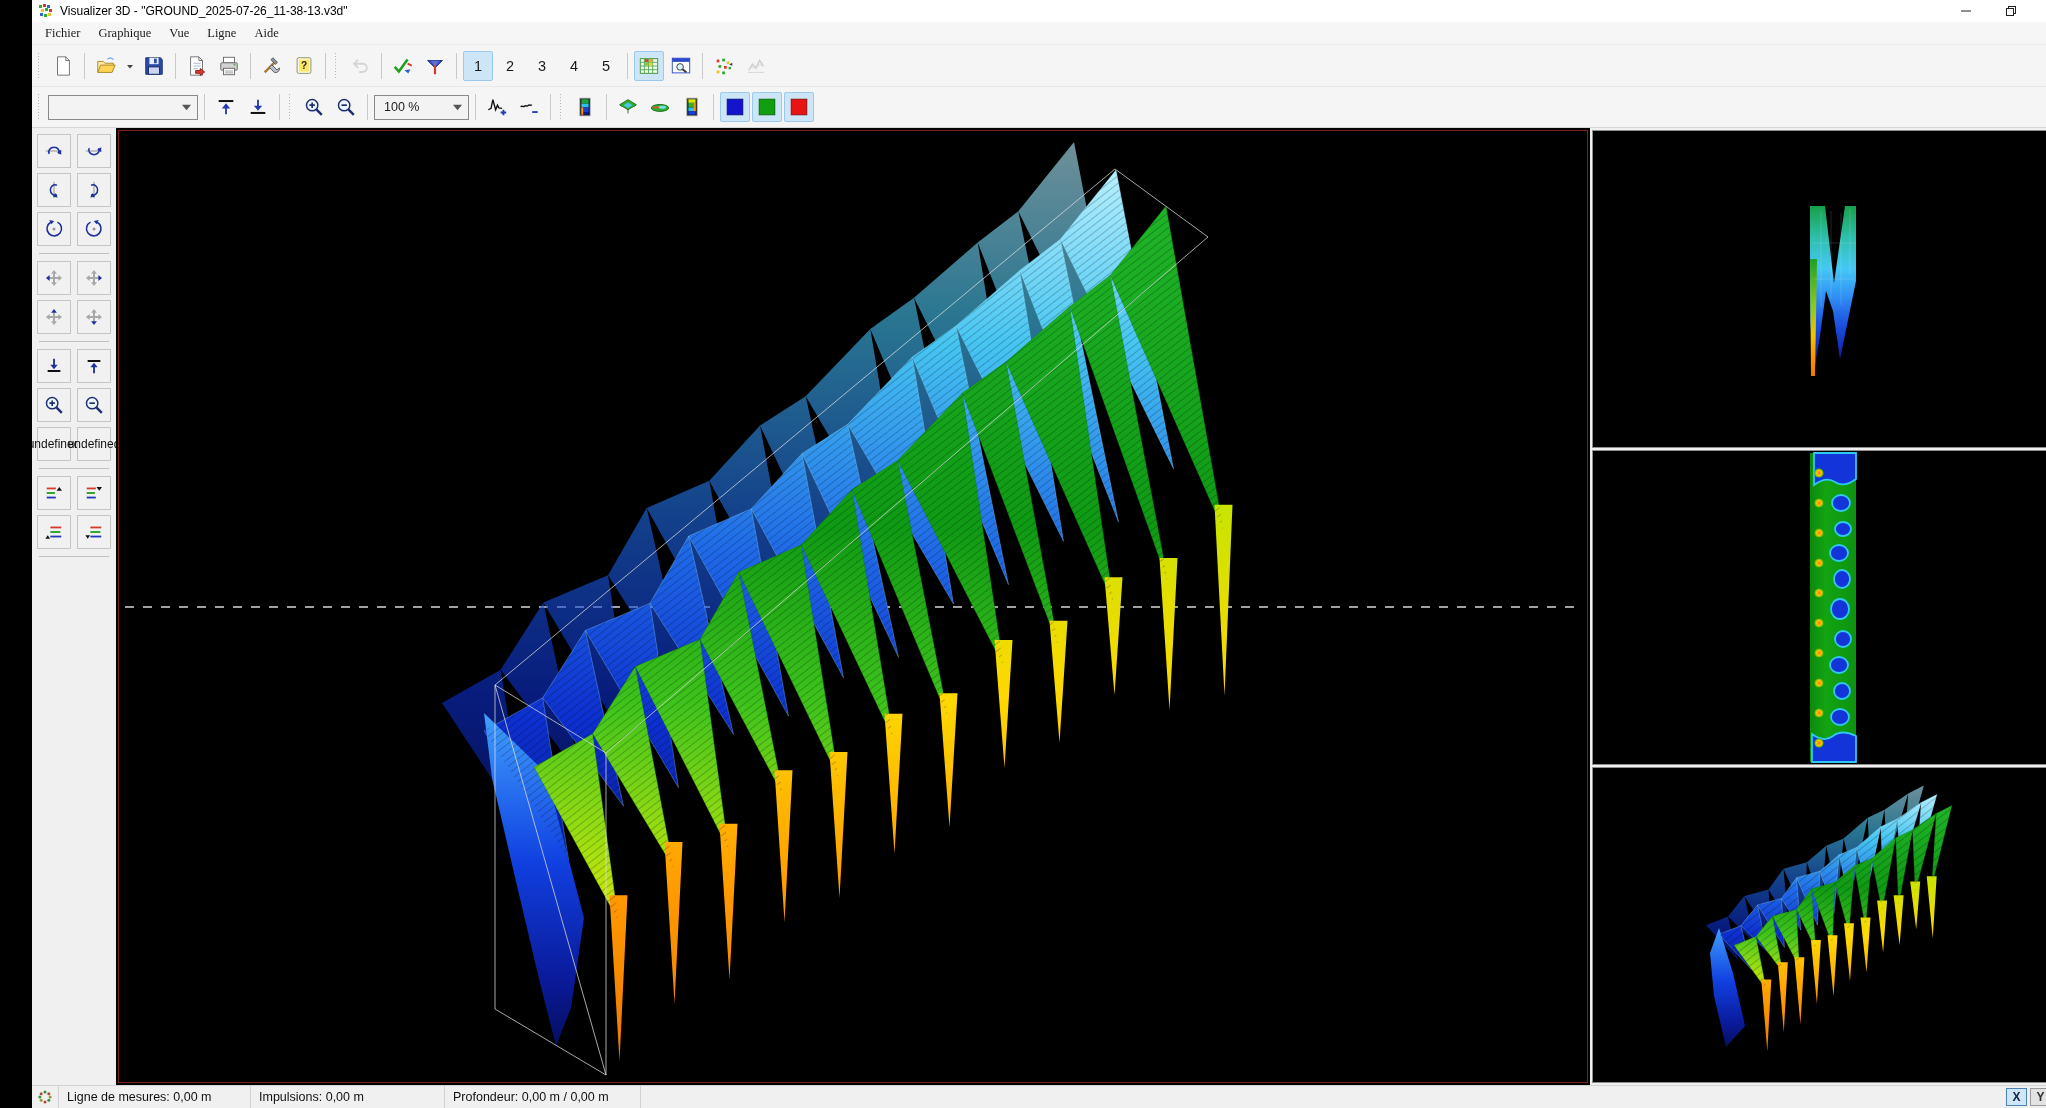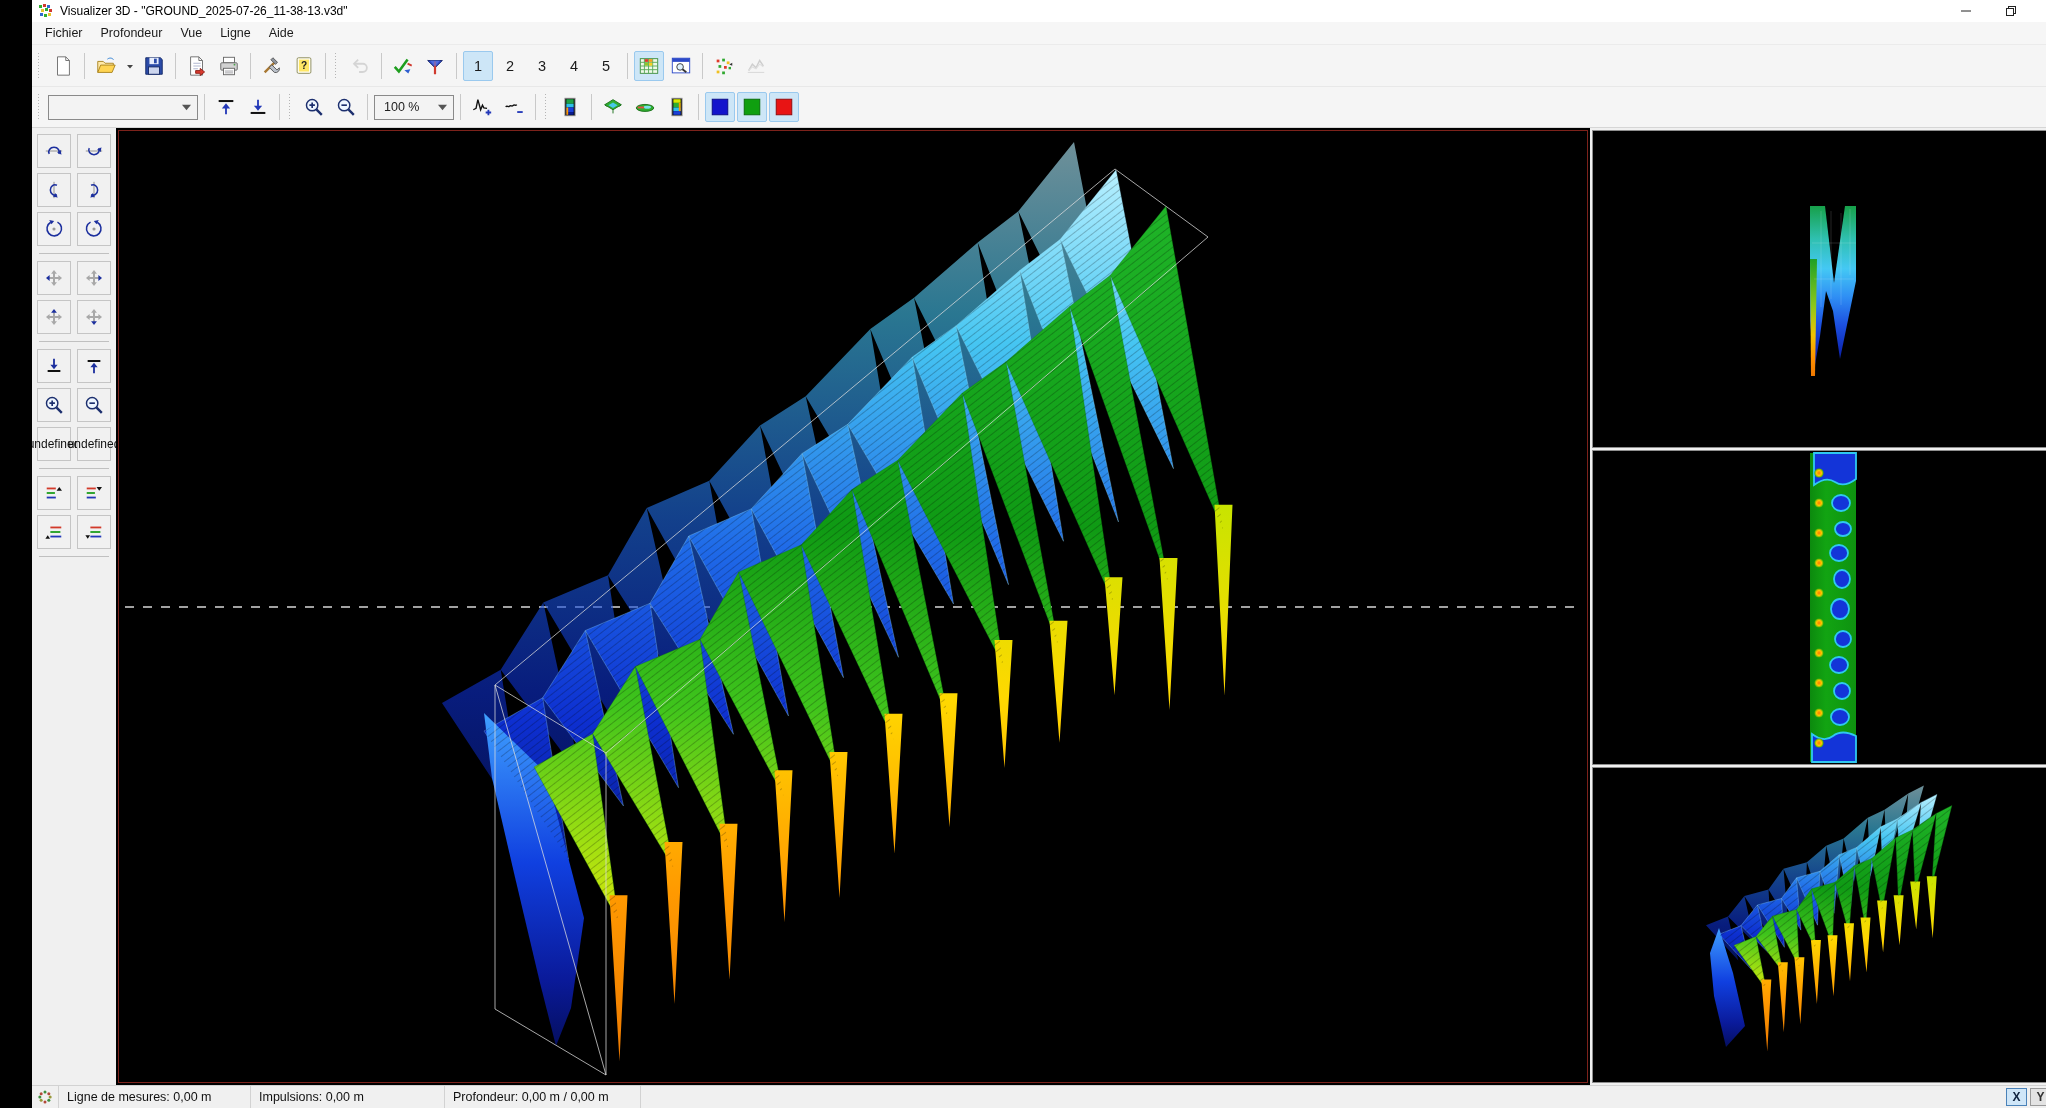--- a/index.html
+++ b/index.html
@@ -3,21 +3,21 @@
 <meta charset="utf-8">
 <style>
 *{margin:0;padding:0;box-sizing:border-box;font-family:"Liberation Sans",sans-serif;}
 html,body{width:2046px;height:1108px;background:#000;}
 #app{position:relative;width:2046px;height:1108px;background:#0ea5e9;overflow:hidden;font-size:12px;color:#111;margin-left:32px;}
 .titlebar{height:22px;background:#ffffff;display:flex;align-items:center;gap:6px;padding-left:6px;}
 .title-text{font-size:12px;color:#000;}
 .win-controls{margin-left:auto;display:flex;height:100%;}
 .win-btn{width:45px;height:100%;display:flex;align-items:center;justify-content:center;}
 .menubar{height:23px;background:#f6f6f6;display:flex;align-items:center;padding-left:4px;border-bottom:1px solid #ebebeb;}
-.menu-item{padding:3px 9px;font-size:12.5px;color:#1a1a1a;}
+.menu-item{padding:3px 9px;font-size:12.5px;color:#1a1a1a;font-family:Liberation Serif, serif;}
 .toolbar{display:flex;align-items:center;background:#f5f5f5;}
 .tb1{height:41px;}
 .tb2{height:42px;border-top:1px solid #e8e8e8;border-bottom:1px solid #d6d6d6;}
 .tb-group{display:flex;align-items:center;height:100%;padding:0 3px;gap:2px;}
 .tb-sep{width:1px;height:26px;background:#c9c9c9;margin:0 3px;}
 .tb-grip{width:5px;height:26px;margin:0 4px;background-image:repeating-linear-gradient(to bottom,#b5b5b5 0 1px,transparent 1px 3px);background-size:1px 100%;background-repeat:repeat-y;background-position:2px 0;}
 .tb-btn{min-width:30px;height:30px;display:flex;align-items:center;justify-content:center;border:1px solid transparent;border-radius:2px;position:relative;}
 .tb-btn.active{background:#cde6f7;border-color:#9ac9ee;}
 .tb-btn.disabled{opacity:.5;filter:grayscale(.6);}
 .tb-btn.num{width:26px;font-size:14.5px;color:#1a1a1a;}
@@ -82,21 +82,21 @@
           <span>
             <svg viewBox="0 0 10 10" width="10" height="10">
               <path d="M0 0l10 10M10 0L0 10" stroke="#222"></path>
             </svg>
           </span>
         </div>
       </div>
   </div>
   <div class="menubar" id="menubar">
       <div class="menu-item">Fichier</div>
-      <div class="menu-item">Profondeur</div>
+      <div class="menu-item">Graphique</div>
       <div class="menu-item">Vue</div>
       <div class="menu-item">Ligne</div>
       <div class="menu-item">Aide</div>
     </div>
   <div class="toolbar tb1" id="toolbar-main">
       <div class="tb-grip"></div>
       <div class="tb-group">
         <div class="tb-btn">
           <span>
             <svg viewBox="0 0 24 24" width="22" height="22">
@@ -326,21 +326,21 @@
             <svg viewBox="0 0 24 24" width="22" height="22">
               <circle cx="10" cy="10" r="6.2" fill="#eef6ff" stroke="#1c2f6e" stroke-width="1.6"></circle>
               <path d="M7 10h6" stroke="#1c2f6e" stroke-width="1.8"></path>
               <path d="M14.6 14.6L20.5 20.5" stroke="#1c2f6e" stroke-width="2.6"></path>
             </svg>
           </span>
         </div>
       </div>
       <div class="tb-sep"></div>
       <div class="tb-group">
-        <div class="combo" style="width: 80px;">
+        <div class="combo" style="width: 95px;">
           <span>100 %</span>
           <span>
             <svg viewBox="0 0 8 8" width="9" height="9">
               <path d="M0 1.5h8L4 6.5z" fill="#555"></path>
             </svg>
           </span>
         </div>
       </div>
       <div class="tb-sep"></div>
       <div class="tb-group">

